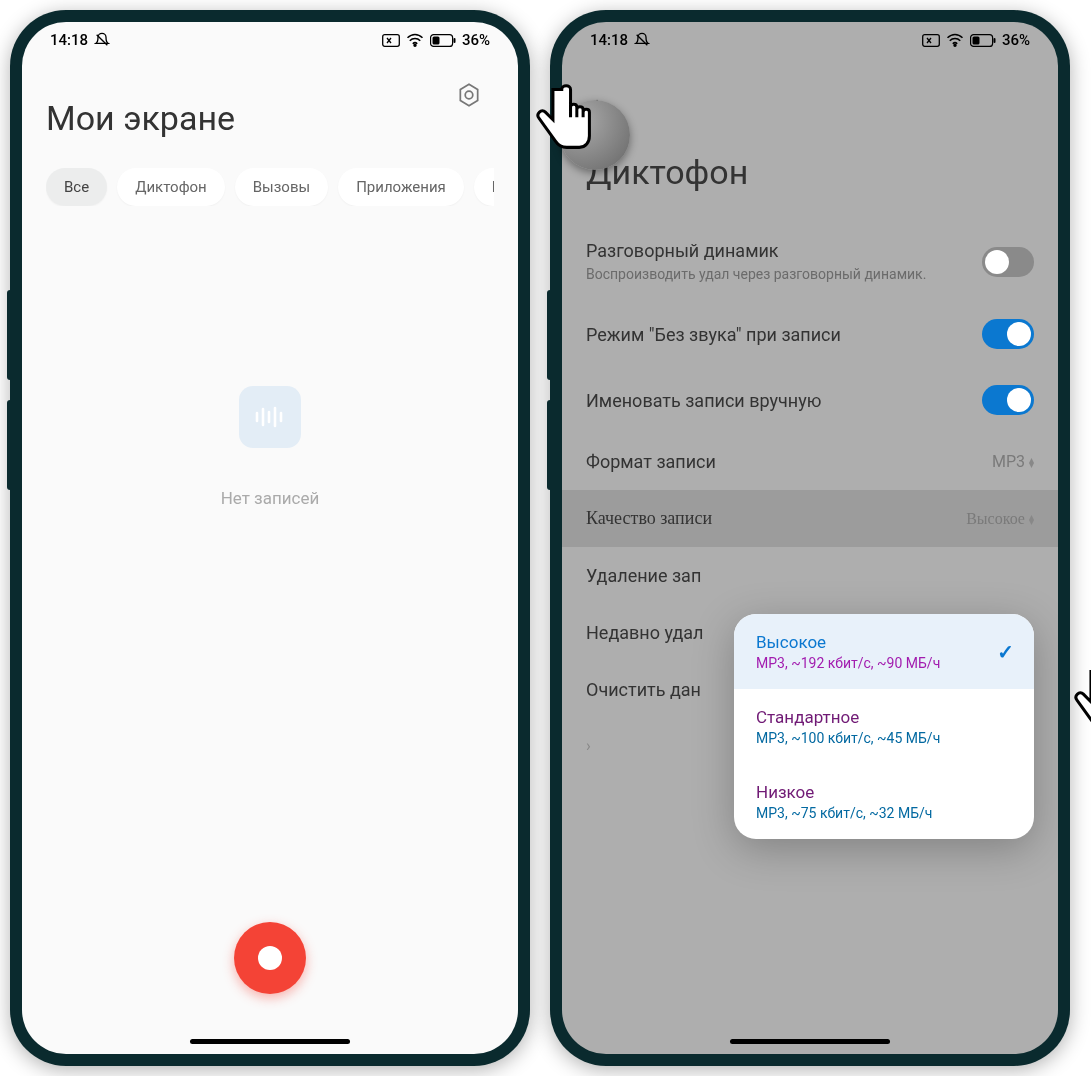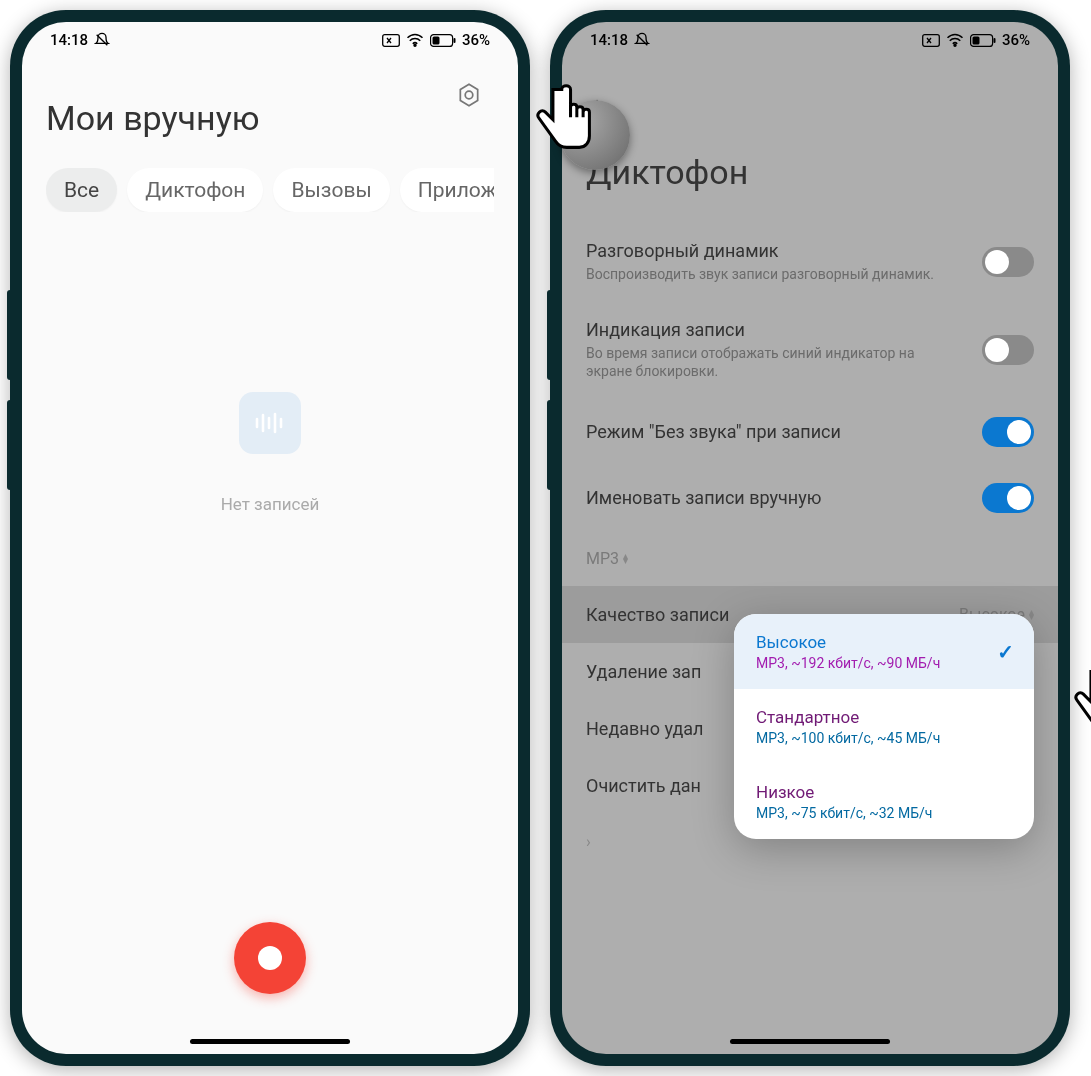--- a/index.html
+++ b/index.html
@@ -65,21 +65,21 @@
   }
   .tabs {
     display: flex;
     gap: 10px;
     overflow: hidden;
   }
   .tab {
     background: #fff;
     border-radius: 22px;
     padding: 10px 18px;
-    font-size: 21px;
+    font-size: 15px;
     color: #666;
     white-space: nowrap;
     box-shadow: 0 1px 2px rgba(0,0,0,0.04);
   }
   .tab.active { background: #eceded; color: #444; }
   .empty-state {
     display: flex;
     flex-direction: column;
     align-items: center;
     margin-top: 180px;
@@ -164,20 +164,21 @@
     font-size: 16px;
     display: flex;
     align-items: center;
     gap: 4px;
   }
   .chevron { color: #888; }
   .row-highlight {
     background: #9c9c9c;
     margin: 0 -24px;
     padding: 18px 24px;
+    font-family: Liberation Serif, serif;
   }
   .popup {
     position: absolute;
     right: 24px;
     top: 592px;
     width: 300px;
     background: #fff;
     border-radius: 22px;
     box-shadow: 0 10px 40px rgba(0,0,0,0.25);
     overflow: hidden;
@@ -257,21 +258,21 @@
     </div>
 
     <div class="settings-icon">
       <svg width="26" height="26" viewBox="0 0 24 24" fill="none" stroke="#777" stroke-width="1.6">
           <polygon points="12,2 20,7 20,17 12,22 4,17 4,7"></polygon>
           <circle cx="12" cy="12" r="3.5"></circle>
         </svg>
     </div>
 
     <div class="content">
-      <h1 class="page-title">Мои вручную</h1>
+      <h1 class="page-title">Мои экране</h1>
       <div class="tabs">
         <div class="tab active">Все</div>
         <div class="tab">Диктофон</div>
         <div class="tab">Вызовы</div>
         <div class="tab">Приложения</div>
         <div class="tab">FM</div>
       </div>
 
       <div class="empty-state">
         <div class="empty-icon">
@@ -334,48 +335,44 @@
         <svg width="28" height="20" viewBox="0 0 28 20" fill="none" stroke="#333" stroke-width="2.2" stroke-linecap="round">
             <path d="M11 3l-8 7 8 7M3 10h22"></path>
           </svg>
       </div>
       <h1 class="page-title">Диктофон</h1>
 
       <div class="settings-list">
         <div class="setting-row">
           <div class="setting-text">
             <div class="setting-title">Разговорный динамик</div>
-            <div class="setting-sub">Воспроизводить звук записи разговорный динамик.</div>
+            <div class="setting-sub">Воспроизводить удал через разговорный динамик.</div>
           </div>
           <div class="toggle off"></div>
         </div>
 
-        <div class="setting-row">
-          <div class="setting-text">
-            <div class="setting-title">Индикация записи</div>
-            <div class="setting-sub">Во время записи отображать синий индикатор на экране блокировки.</div>
-          </div>
-          <div class="toggle off"></div>
-        </div>
 
         <div class="setting-row">
           <div class="setting-text">
             <div class="setting-title">Режим "Без звука" при записи</div>
           </div>
           <div class="toggle on"></div>
         </div>
 
         <div class="setting-row">
           <div class="setting-text">
             <div class="setting-title">Именовать записи вручную</div>
           </div>
           <div class="toggle on"></div>
         </div>
 
         <div class="setting-row">
+          <div class="setting-text">
+            <div class="setting-title">Формат записи</div>
+          </div>
           <div class="value-label">
             <span>MP3</span>
             <span class="updown chevron">
                 <span>▴</span>
                 <span>▾</span>
               </span>
           </div>
         </div>
 
         <div class="setting-row row-highlight">

